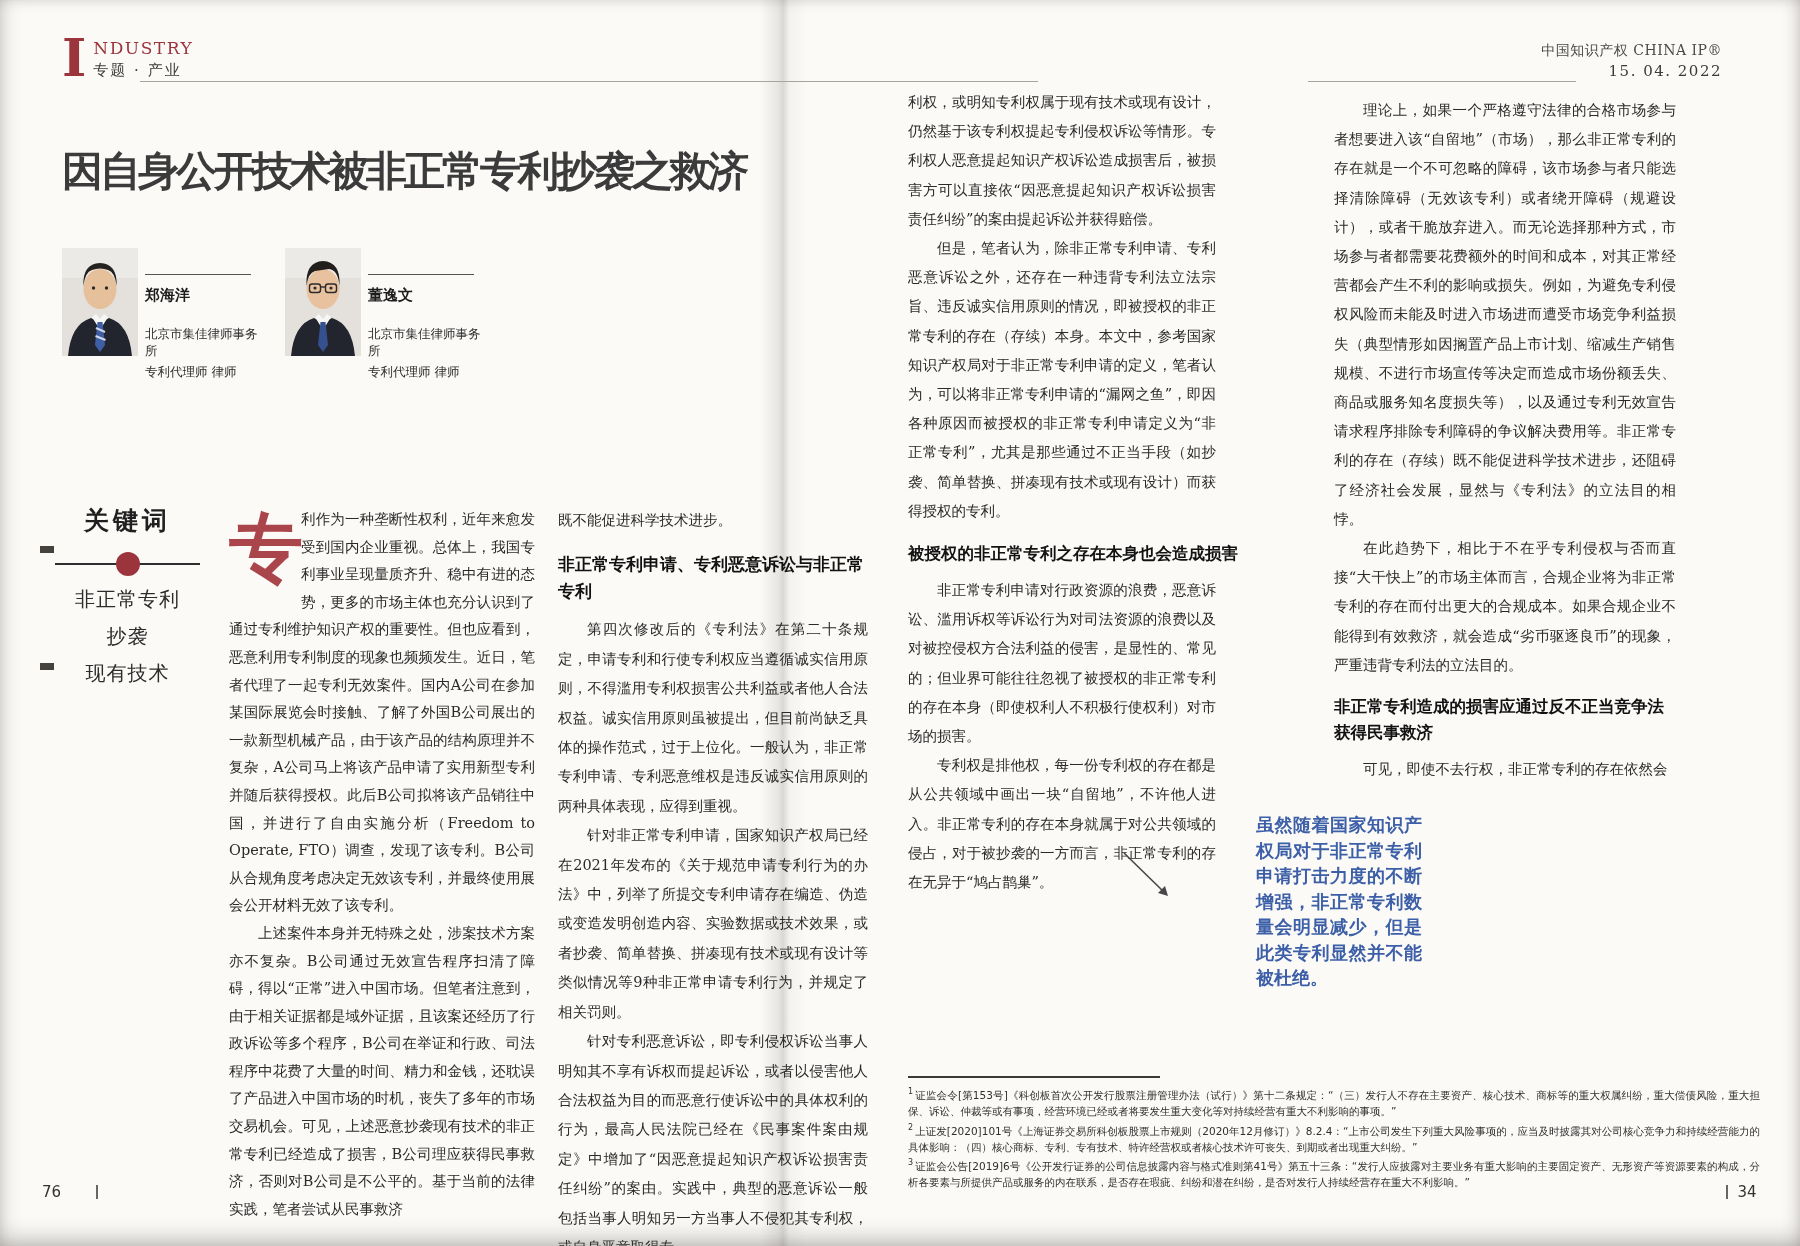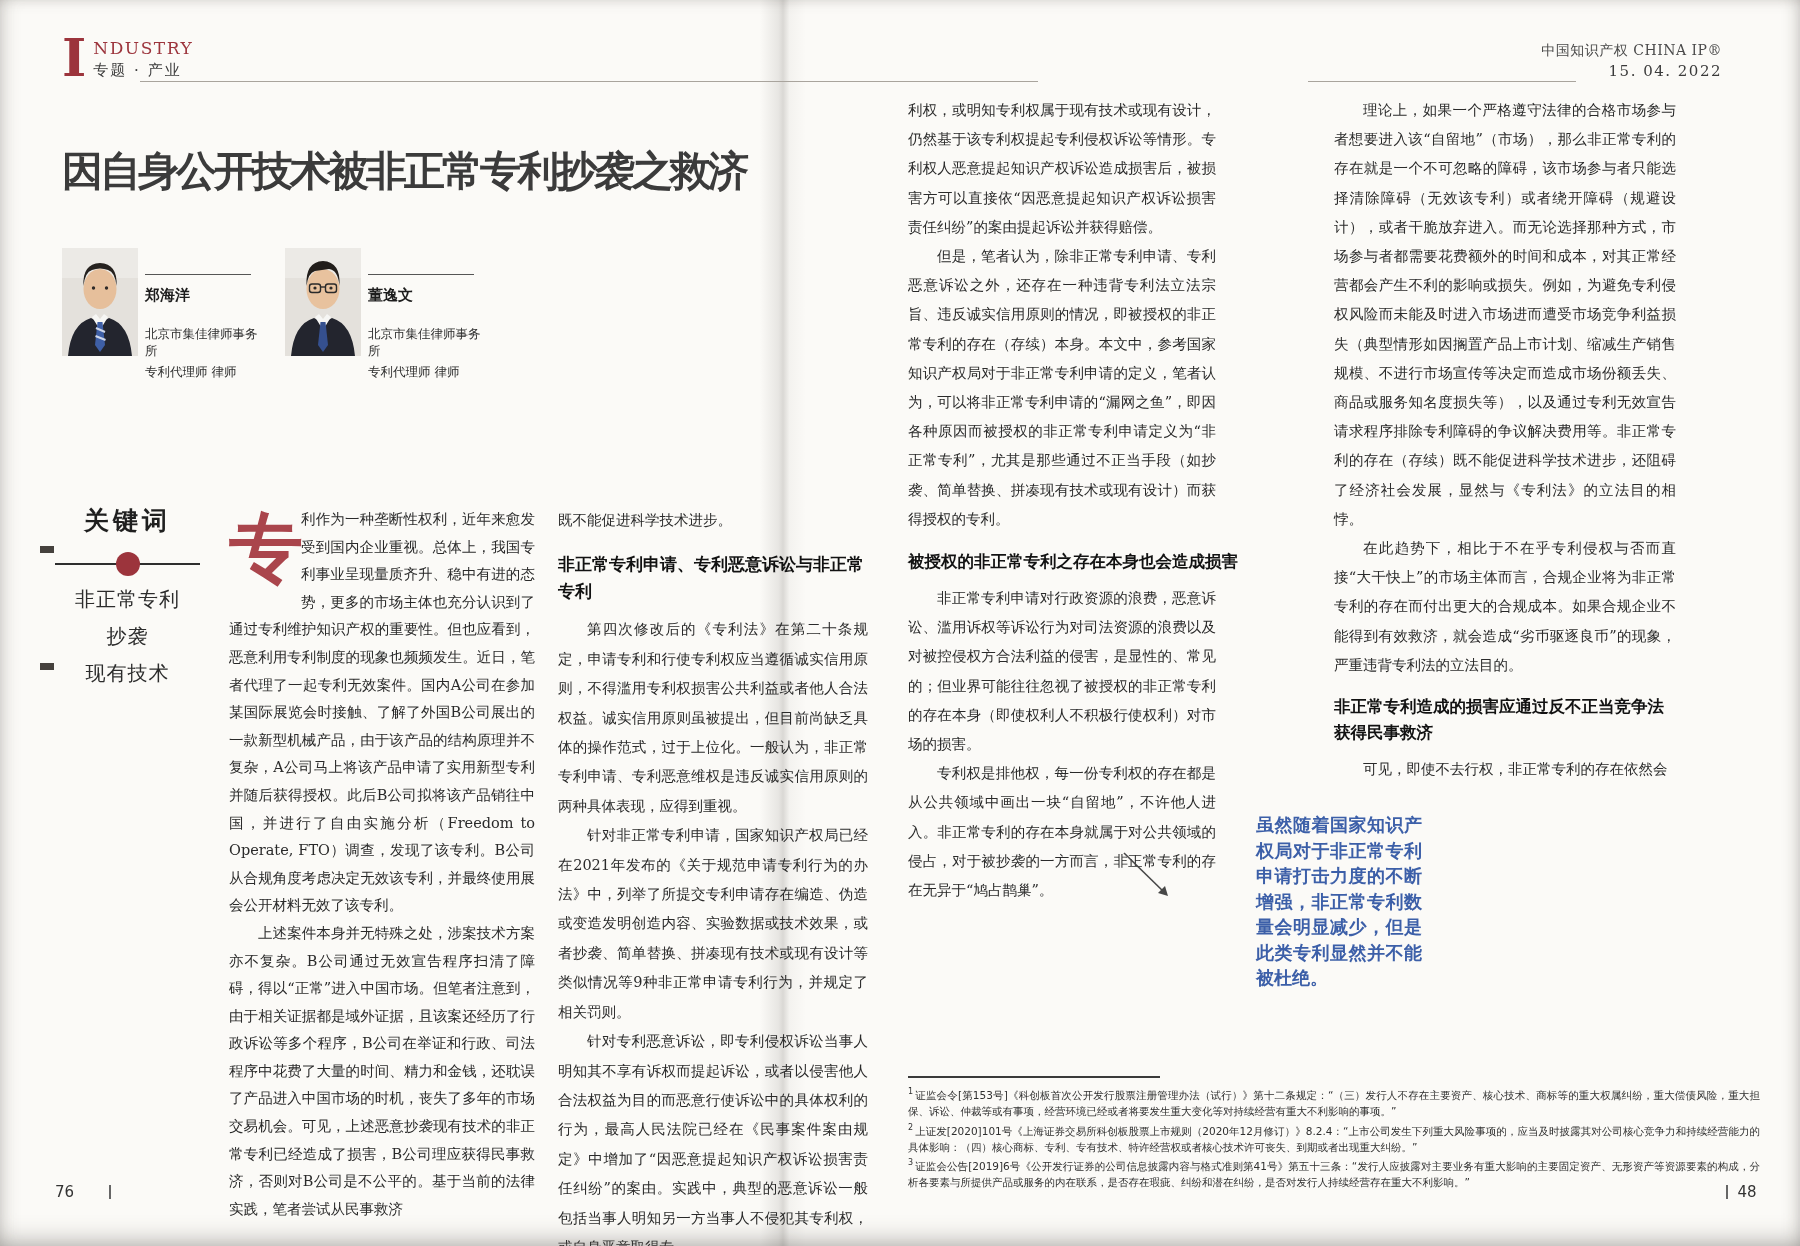--- a/index.html
+++ b/index.html
@@ -50,21 +50,21 @@
   .tick-top { left:40px; top:546px; } .tick-bottom { left:40px; top:663px; }
 
   
   .col { position:absolute; text-align:justify; color:#2a2a2a; }
   .col p { margin:0; }
   .indent { text-indent:2em; }
   .col1 { left:229px; top:506px; width:306px; font-size:14.5px; line-height:27.6px; }
   .dropcap { float:left; font-size:74px; line-height:78px; height:80px; width:64px;
     color:#aa454c; font-weight:bold; margin:3px 8px 0 0; text-align:left; }
   .col2 { left:558px; top:506px; width:310px; font-size:14.5px; line-height:29.4px; }
-  .colA { left:908px; top:96px; width:308px; font-size:14.5px; line-height:29.2px; }
+  .colA { left:908px; top:88px; width:308px; font-size:14.5px; line-height:29.2px; }
   .colC { left:1334px; top:96px; width:342px; font-size:14.5px; line-height:29.2px; }
   .sec { font-family:"DejaVu Sans",sans-serif; font-weight:bold; color:#121212;
     font-size:17px; line-height:27px; margin:16px 0 10px; text-align:left; text-indent:0; }
   .sec-nowrap { white-space:nowrap; overflow:visible; font-size:16.5px; margin:14px 0 9px; }
   .sec-c { font-size:16.5px; line-height:26px; margin:14px 0 9px; }
 
   
   .pq-arrow { position:absolute; left:1120px; top:848px; }
   .pullquote { position:absolute; left:1256px; top:812px; width:166px;
     font-family:"DejaVu Sans",sans-serif; font-weight:bold; font-size:18px;
@@ -73,21 +73,21 @@
   
   .fn-rule { position:absolute; left:908px; top:1076px; width:252px; height:2px; background:#3a3a3a; }
   .footnotes { position:absolute; left:908px; top:1084px; width:852px;
     font-family:"DejaVu Sans",sans-serif; font-size:10.5px; line-height:16.5px;
     color:#2f2f2f; text-align:justify; }
   .fn sup { font-size:8px; margin-right:2px; }
 
   
   .pageno { position:absolute; top:1183px; font-family:"DejaVu Sans",sans-serif;
     font-size:15px; color:#333; display:flex; align-items:center; }
-  .pageno-l { left:55px;gap:25px; } .pageno-r { left:1726px; }
+  .pageno-l { left:42px;gap:25px; } .pageno-r { left:1726px; }
   .pbar { display:inline-block; width:1.5px; height:14px; background:#666; }
   .pageno-l .pbar { margin-left:10px; } .pageno-r .pbar { margin-right:10px; }
 </style>
 </head>
 <body>
 
 <div class="canvas">
   <div class="fold"></div>
 
   <div class="masthead">
@@ -204,15 +204,15 @@
     <div class="fn"><sup>2</sup><span>上证发[2020]101号《上海证券交易所科创板股票上市规则（2020年12月修订）》8.2.4：“上市公司发生下列重大风险事项的，应当及时披露其对公司核心竞争力和持续经营能力的具体影响：（四）核心商标、专利、专有技术、特许经营权或者核心技术许可丧失、到期或者出现重大纠纷。”</span></div>
     <div class="fn"><sup>3</sup><span>证监会公告[2019]6号《公开发行证券的公司信息披露内容与格式准则第41号》第五十三条：“发行人应披露对主要业务有重大影响的主要固定资产、无形资产等资源要素的构成，分析各要素与所提供产品或服务的内在联系，是否存在瑕疵、纠纷和潜在纠纷，是否对发行人持续经营存在重大不利影响。”</span></div>
   </div>
 
   <div class="pageno pageno-l">
     <span>76</span>
       <span class="pbar"></span>
   </div>
   <div class="pageno pageno-r">
     <span class="pbar"></span>
-      <span>48</span>
+      <span>34</span>
   </div>
 </div>
 
 </body></html>

